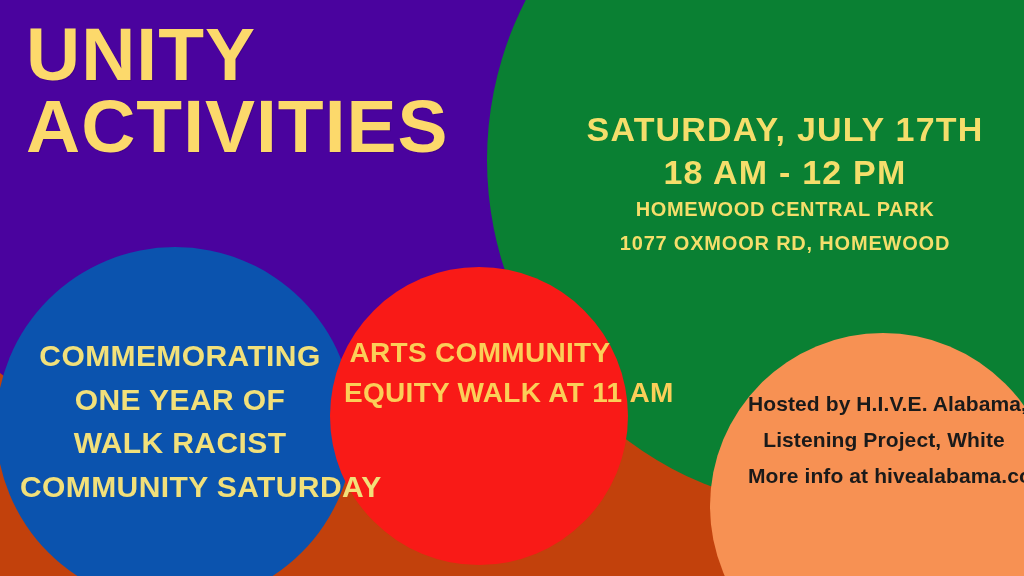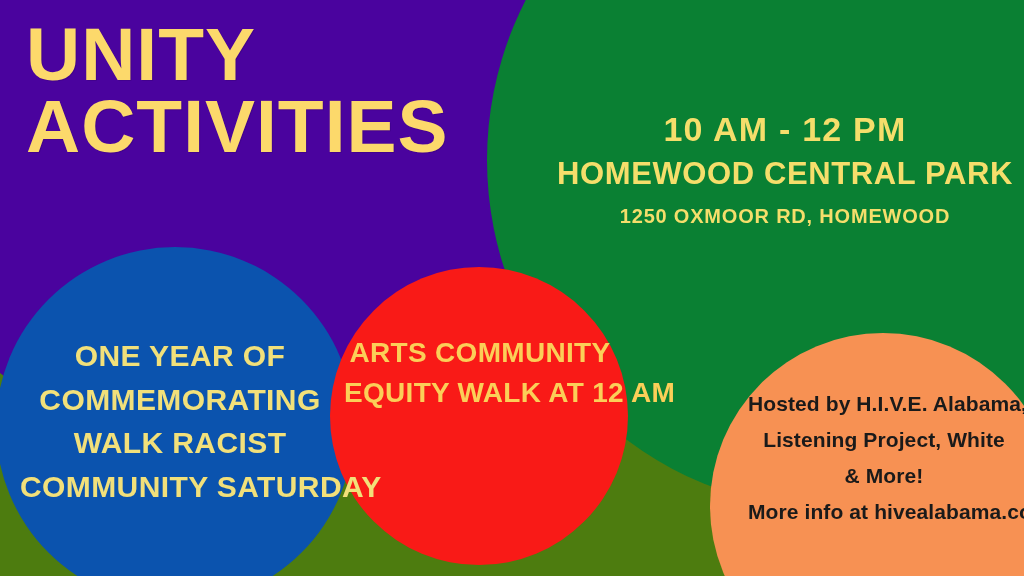--- a/index.html
+++ b/index.html
@@ -6,21 +6,21 @@
   html, body {
     margin: 0;
     padding: 0;
     background: #222;
   }
   #poster {
     position: relative;
     width: 1024px;
     height: 576px;
     overflow: hidden;
-    background: #4d7c0f;
+    background: #c2410c;
     font-family: "Liberation Sans", sans-serif;
   }
 
   
   .blob {
     position: absolute;
     border-radius: 50%;
   }
 
   
@@ -101,21 +101,21 @@
     font-weight: bold;
   }
   #event-block .l1,
   #event-block .l2 {
     font-size: 34px;
     line-height: 1.26;
     letter-spacing: 1.2px;
     font-family: "Liberation Sans", sans-serif;
   }
   #event-block .l3 {
-    font-size: 31px;
+    font-size: 20px;
     line-height: 1.5;
     letter-spacing: 0.6px;
     font-family: "Liberation Sans Narrow", "Liberation Sans", sans-serif;
     font-weight: bold;
   }
   #event-block .l4 {
     font-size: 20px;
     line-height: 1.9;
     letter-spacing: 0.8px;
     font-family: "Liberation Sans Narrow", "Liberation Sans", sans-serif;
@@ -180,37 +180,37 @@
   <div class="blob" id="blue-circle"></div>
   <div class="blob" id="red-circle"></div>
   <div class="blob" id="orange-circle"></div>
 
   <div class="textgroup" id="title-block">
     <div class="line">UNITY</div>
     <div class="line">ACTIVITIES</div>
   </div>
 
   <div class="textgroup" id="event-block">
-    <div class="l2">10 AM - 12 PM</div>
+    <div class="l1">SATURDAY, JULY 17TH</div>
+    <div class="l2">18 AM - 12 PM</div>
     <div class="l3">HOMEWOOD CENTRAL PARK</div>
-    <div class="l4">1250 OXMOOR RD, HOMEWOOD</div>
+    <div class="l4">1077 OXMOOR RD, HOMEWOOD</div>
   </div>
 
   <div class="textgroup" id="commemorate-block">
+    <div class="line">COMMEMORATING</div>
     <div class="line">ONE YEAR OF</div>
-    <div class="line">COMMEMORATING</div>
     <div class="line">WALK RACIST</div>
     <div class="line">COMMUNITY SATURDAY</div>
   </div>
 
   <div class="textgroup" id="activities-block">
     <div class="line">ARTS COMMUNITY</div>
-    <div class="line">EQUITY WALK AT 12 AM</div>
+    <div class="line">EQUITY WALK AT 11 AM</div>
   </div>
 
   <div class="textgroup" id="hosts-block">
     <div class="line">Hosted by H.I.V.E. Alabama, The</div>
     <div class="line">Listening Project, White</div>
-    <div class="line">&amp; More!</div>
     <div class="line">More info at hivealabama.com</div>
   </div>
 
 </div>
 
 </body></html>

